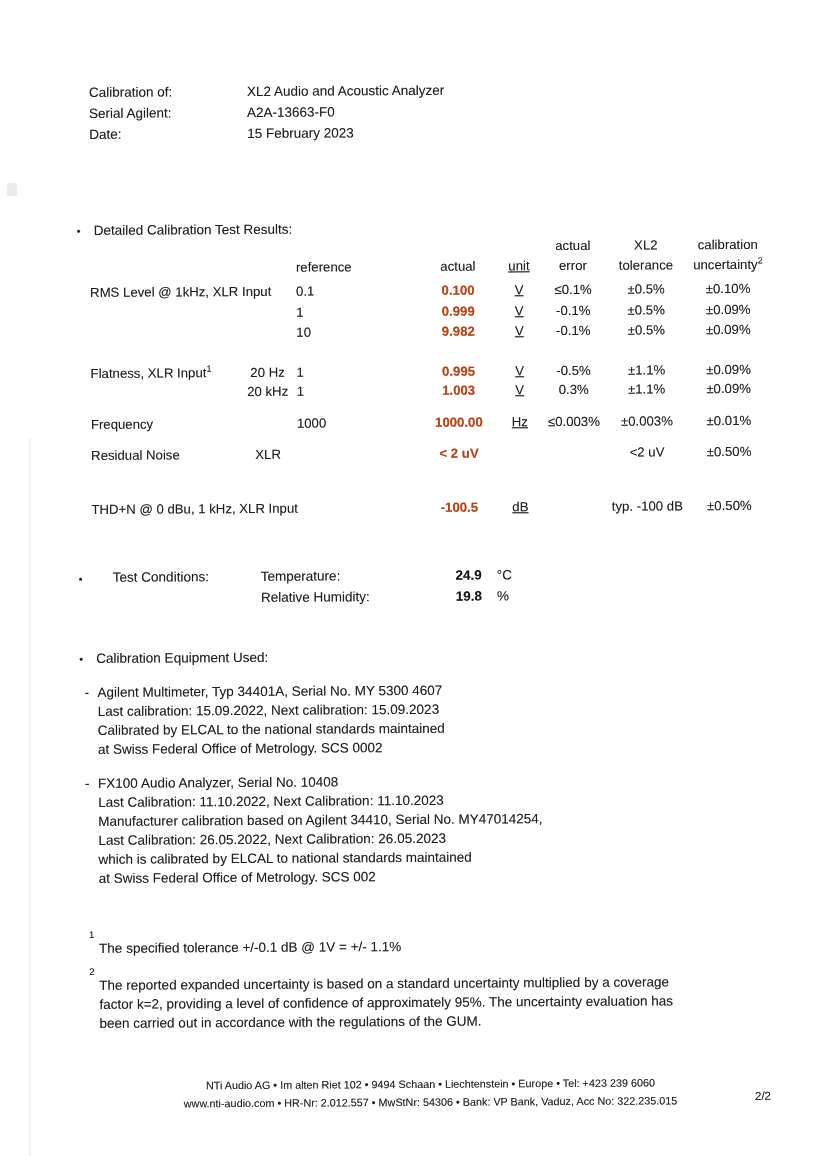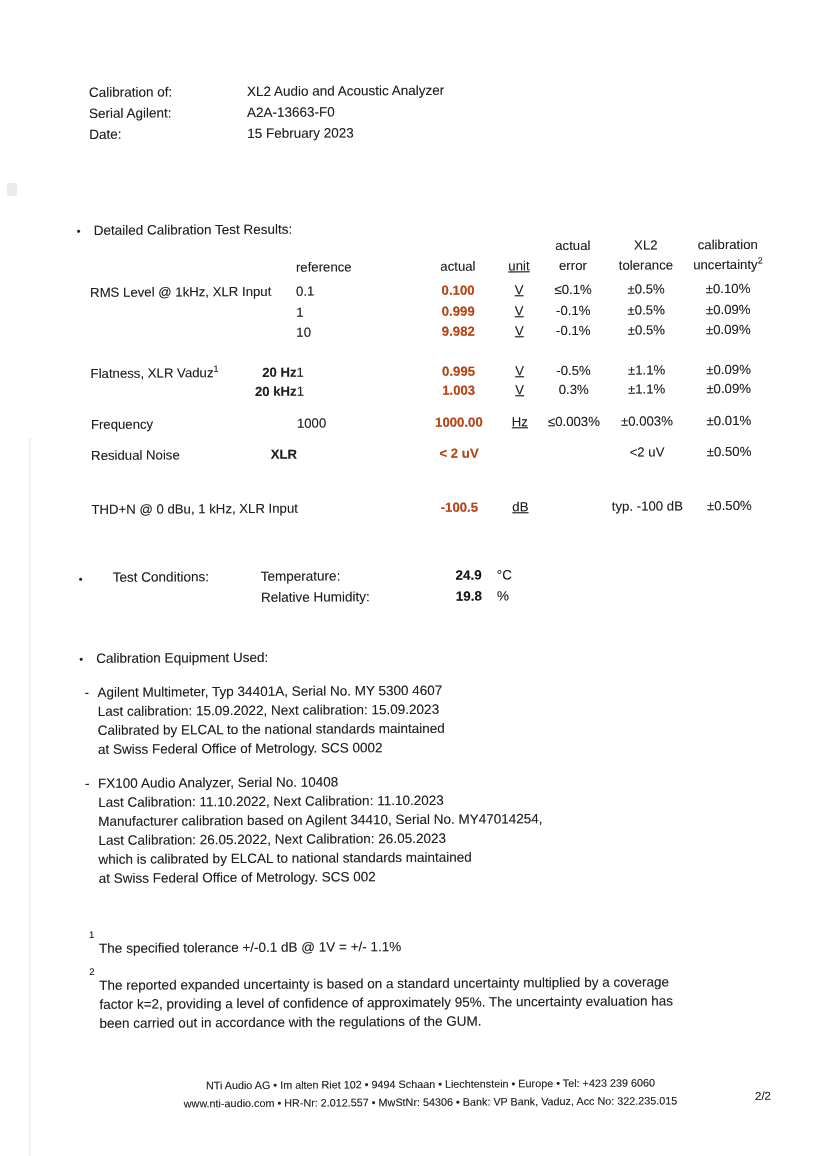--- a/index.html
+++ b/index.html
@@ -30,21 +30,21 @@
   
   .rtable { position:absolute; left:92px; top:231px; width:690px; font-size:13.2px; }
   .trow {
     display:grid;
     grid-template-columns:148px 58px 70px 54px 76px 40px 74px 72px 92px;
     align-items:end;
   }
   .trow > span { display:block; white-space:nowrap; line-height:20.5px; }
   .thead > span { line-height:19.5px; }
   .c-label { text-align:left; }
-  .c-cond  { text-align:right; padding-left:0px;font-weight:bold; }
+  .c-cond  { text-align:center; padding-left:0px; }
   .c-ref   { text-align:left; }
   .c-spacer{ }
   .c-actual{ text-align:center; font-weight:700; color:#c2410c; }
   .c-unit  { text-align:center; padding-left:6px;text-decoration:underline; }
   .c-error { text-align:center; }
   .c-tol   { text-align:center; }
   .c-unc   { text-align:center; }
   .thead .c-actual { font-weight:400; color:#1e1e1e; }
   .h2line { text-align:center; }
   .row-first { margin-top:5px; }
@@ -164,21 +164,21 @@
         <span class="c-ref">10</span>
         <span class="c-spacer"></span>
         <span class="c-actual">9.982</span>
         <span class="c-unit">V</span>
         <span class="c-error">-0.1%</span>
         <span class="c-tol">±0.5%</span>
         <span class="c-unc">±0.09%</span>
       </div>
 
       <div class="trow gap19 rh19">
-        <span class="c-label"><span>Flatness, XLR Vaduz</span><sup>1</sup></span>
+        <span class="c-label"><span>Flatness, XLR Input</span><sup>1</sup></span>
         <span class="c-cond">20 Hz</span>
         <span class="c-ref">1</span>
         <span class="c-spacer"></span>
         <span class="c-actual">0.995</span>
         <span class="c-unit">V</span>
         <span class="c-error">-0.5%</span>
         <span class="c-tol">±1.1%</span>
         <span class="c-unc">±0.09%</span>
       </div>
       <div class="trow rh19">

